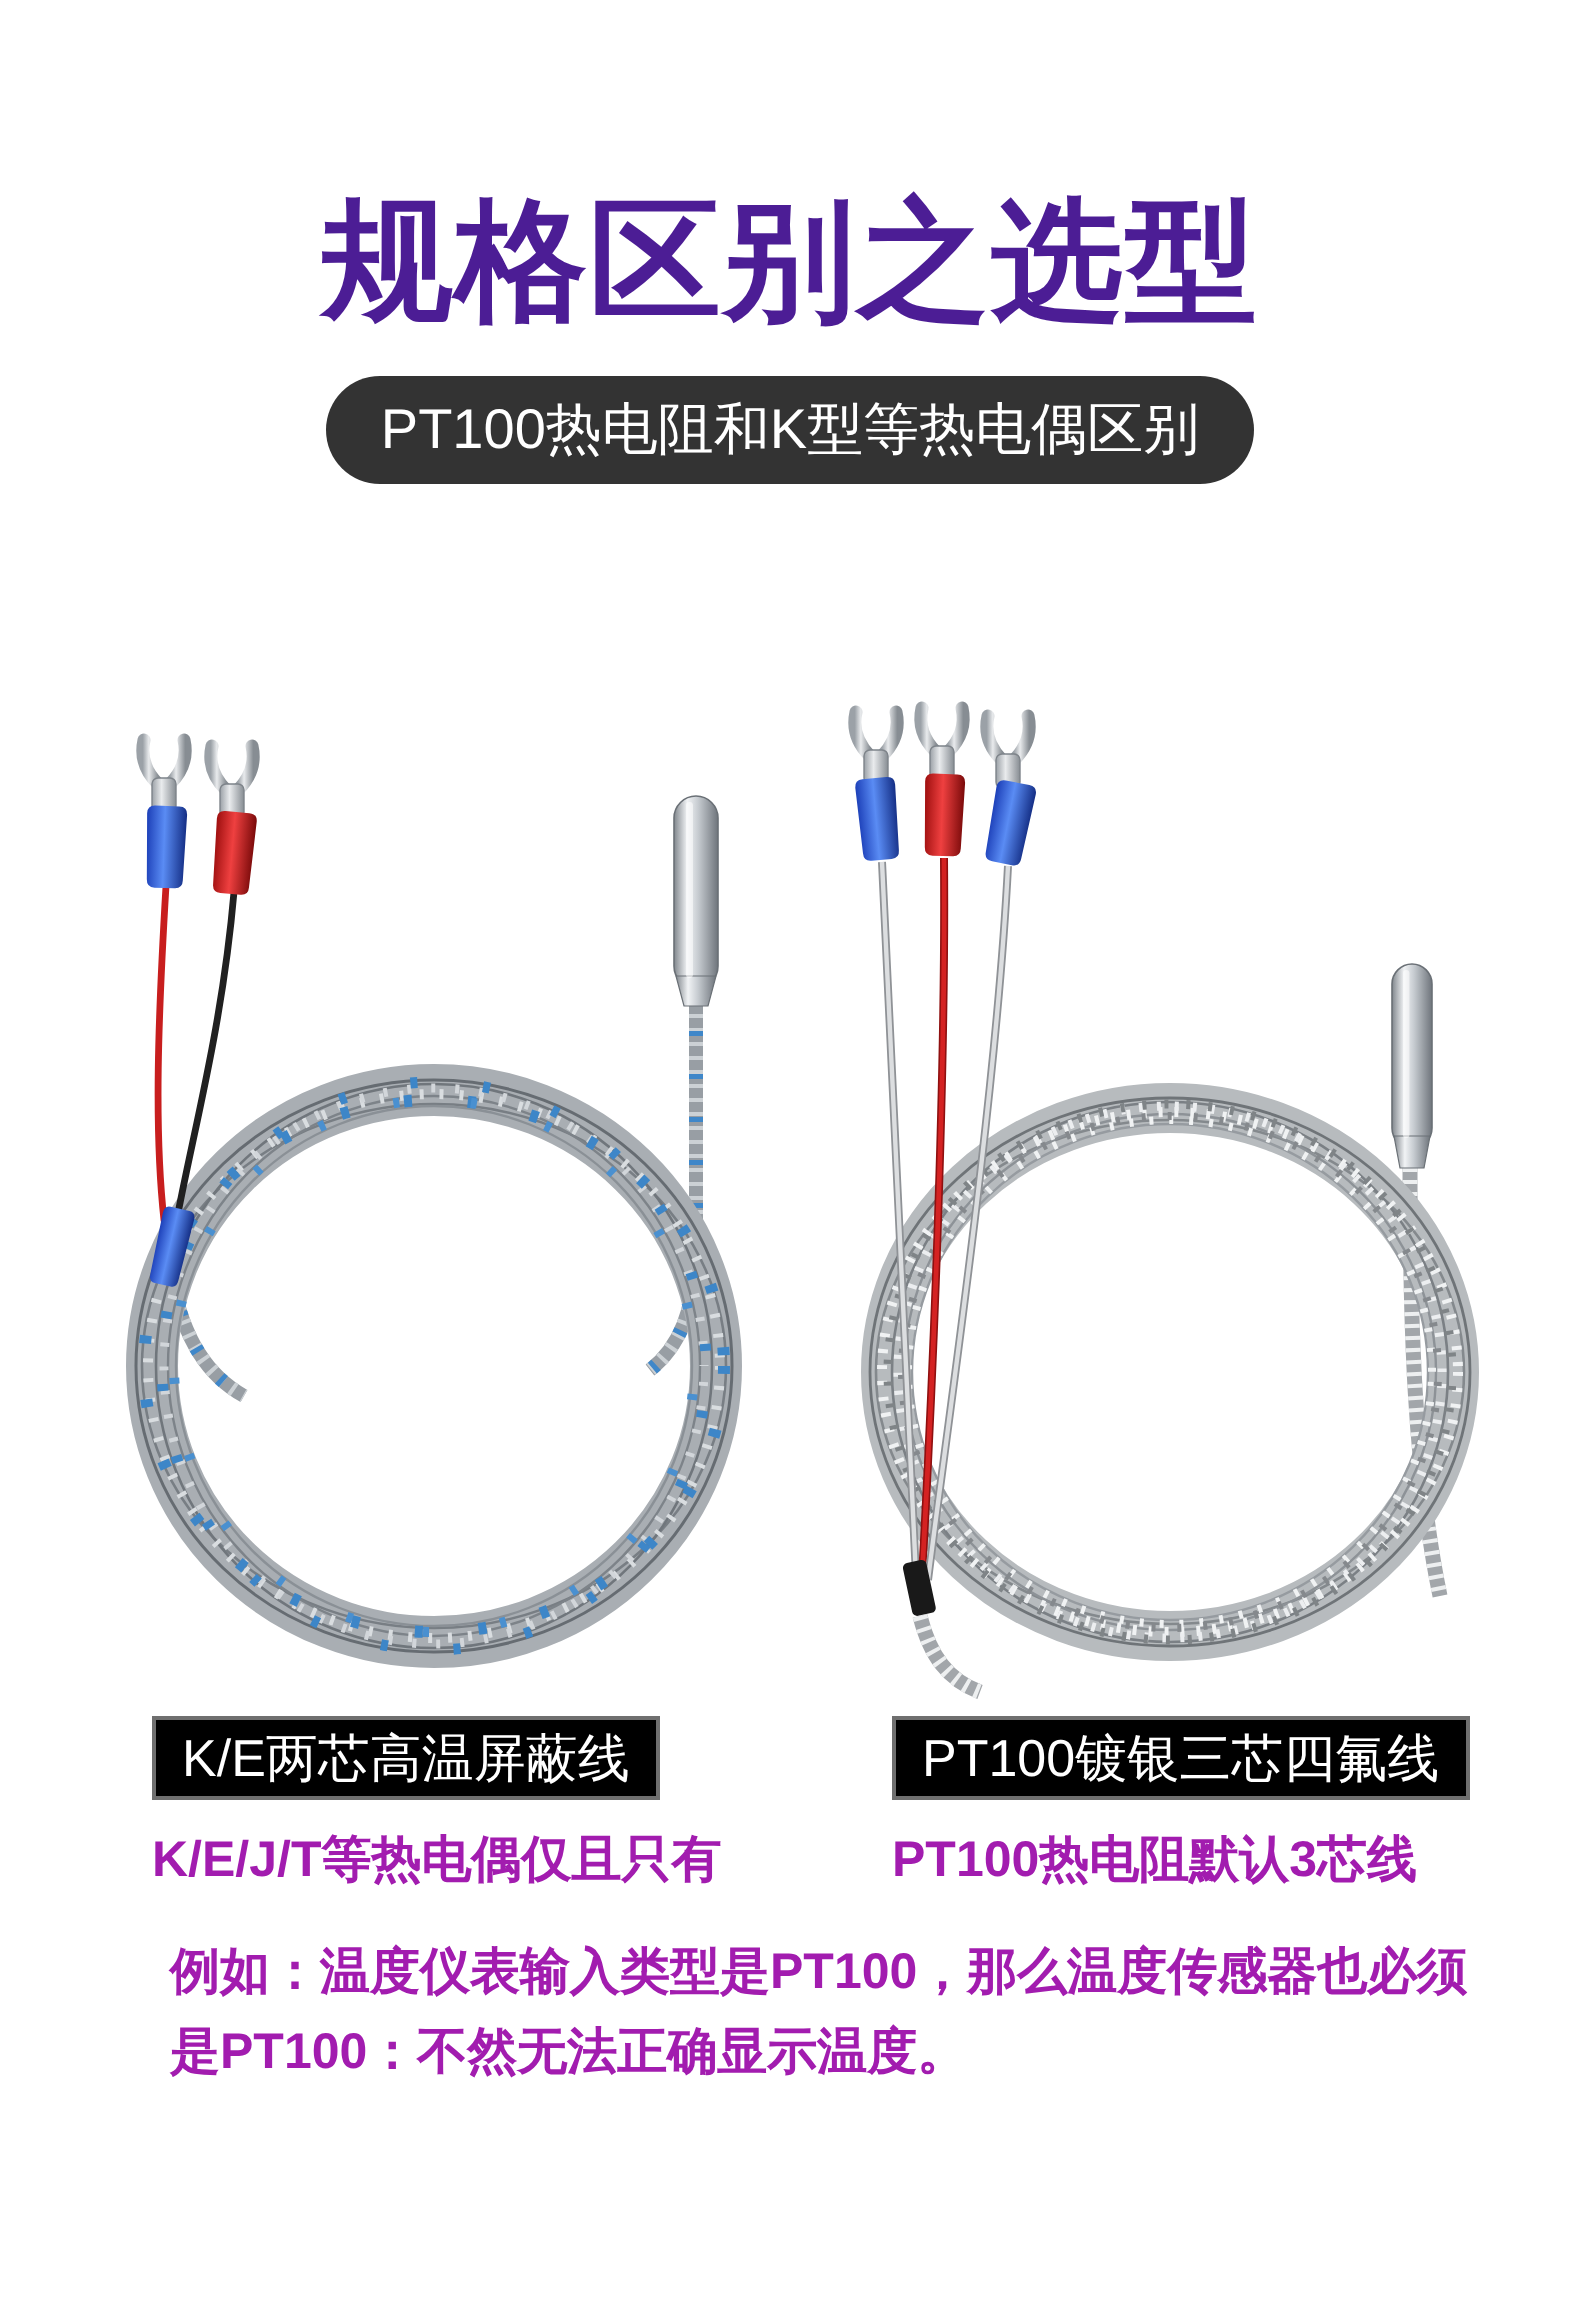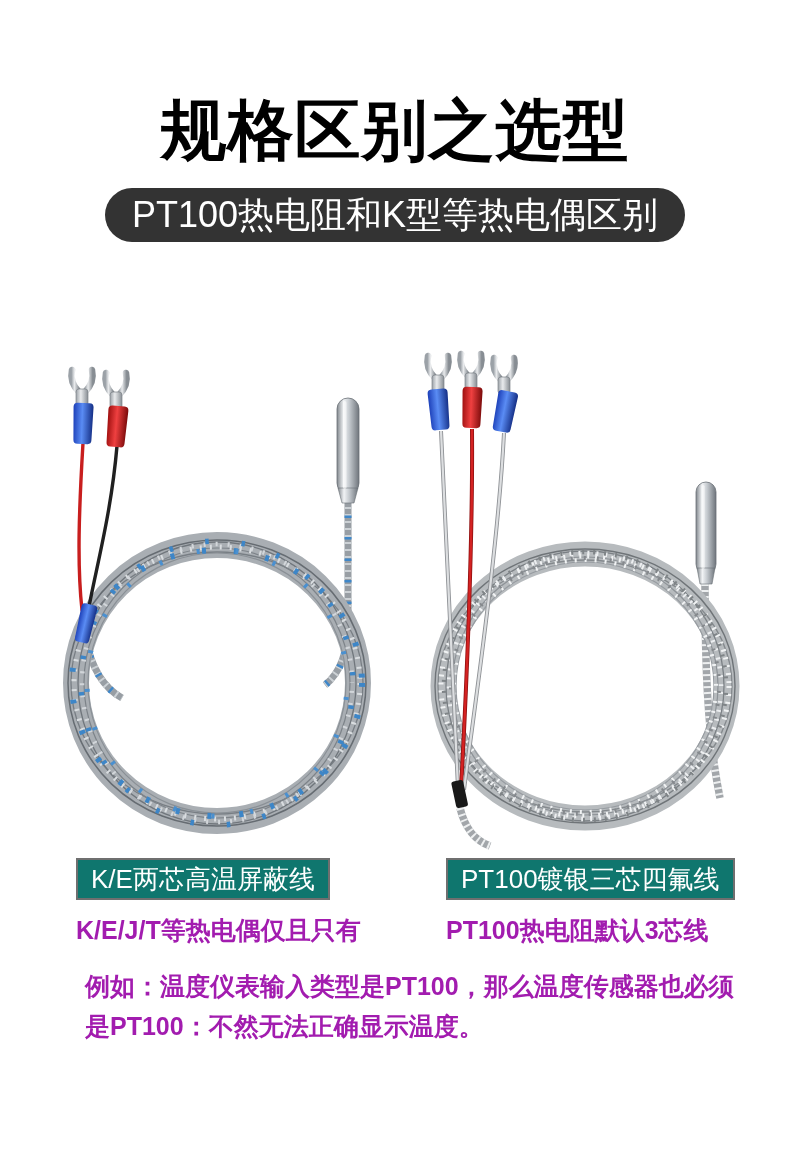--- a/index.html
+++ b/index.html
@@ -9,46 +9,46 @@
     overflow:hidden;
     font-family:"Liberation Sans", sans-serif;
     position:relative;
   }
   .page-title {
     padding-top:84px;
     text-align:center;
     font-size:66px;
     line-height:92px;
     font-weight:bold;
-    color:#000000;
+    color:#4c1d95;
     letter-spacing:1px;
   }
   .subtitle-pill {
     display:block;
     width:-moz-fit-content;
     width:fit-content;
     margin:12px auto 0 auto;
     background:#333333;
     color:#ffffff;
-    font-size:36px;
+    font-size:28px;
     line-height:36px;
     padding:9px 27px;
     border-radius:28px;
   }
   .products-row {
     display:flex;
     padding-left:30px;
     gap:10px;
     margin-top:98px;
   }
   .product-col { width:360px; }
   .product-image { display:block; width:360px; height:516px; }
   .tag-box {
     display:inline-block;
-    background:#0f766e;
+    background:#000000;
     border:2px solid #6f6f6f;
     color:#ffffff;
     font-size:26px;
     line-height:32px;
     padding:3px 13px;
   }
   .product-col .tag-box { margin-left:46px; margin-top:2px; }
   .product-desc {
     margin:13px 0 0 46px;
     font-size:25px;

